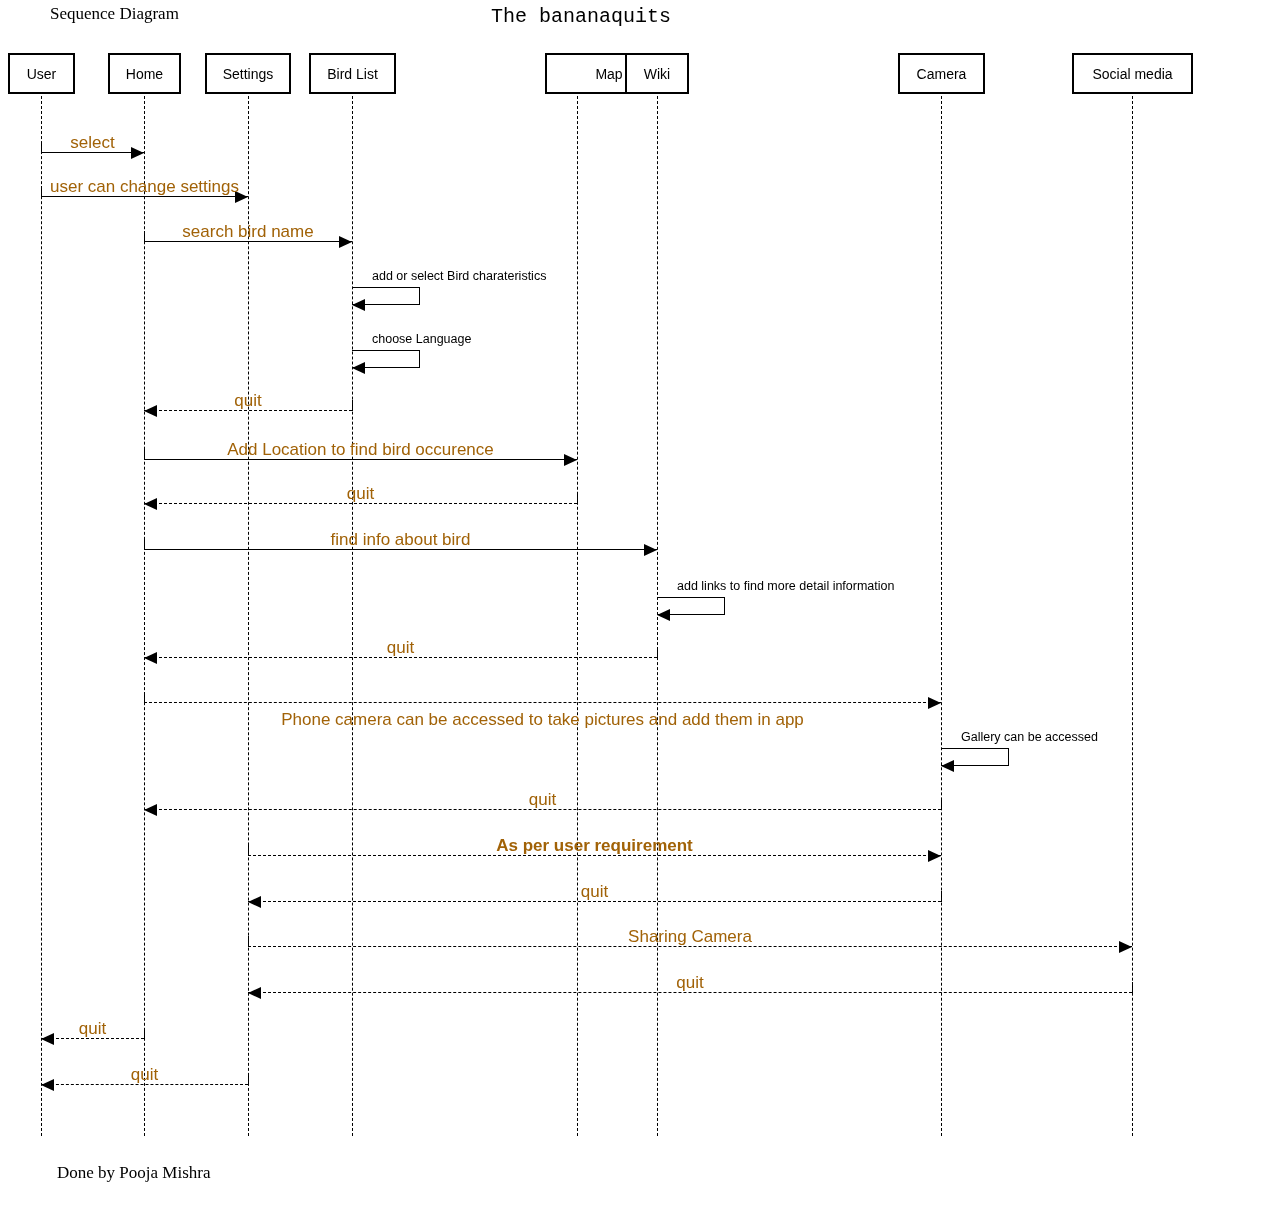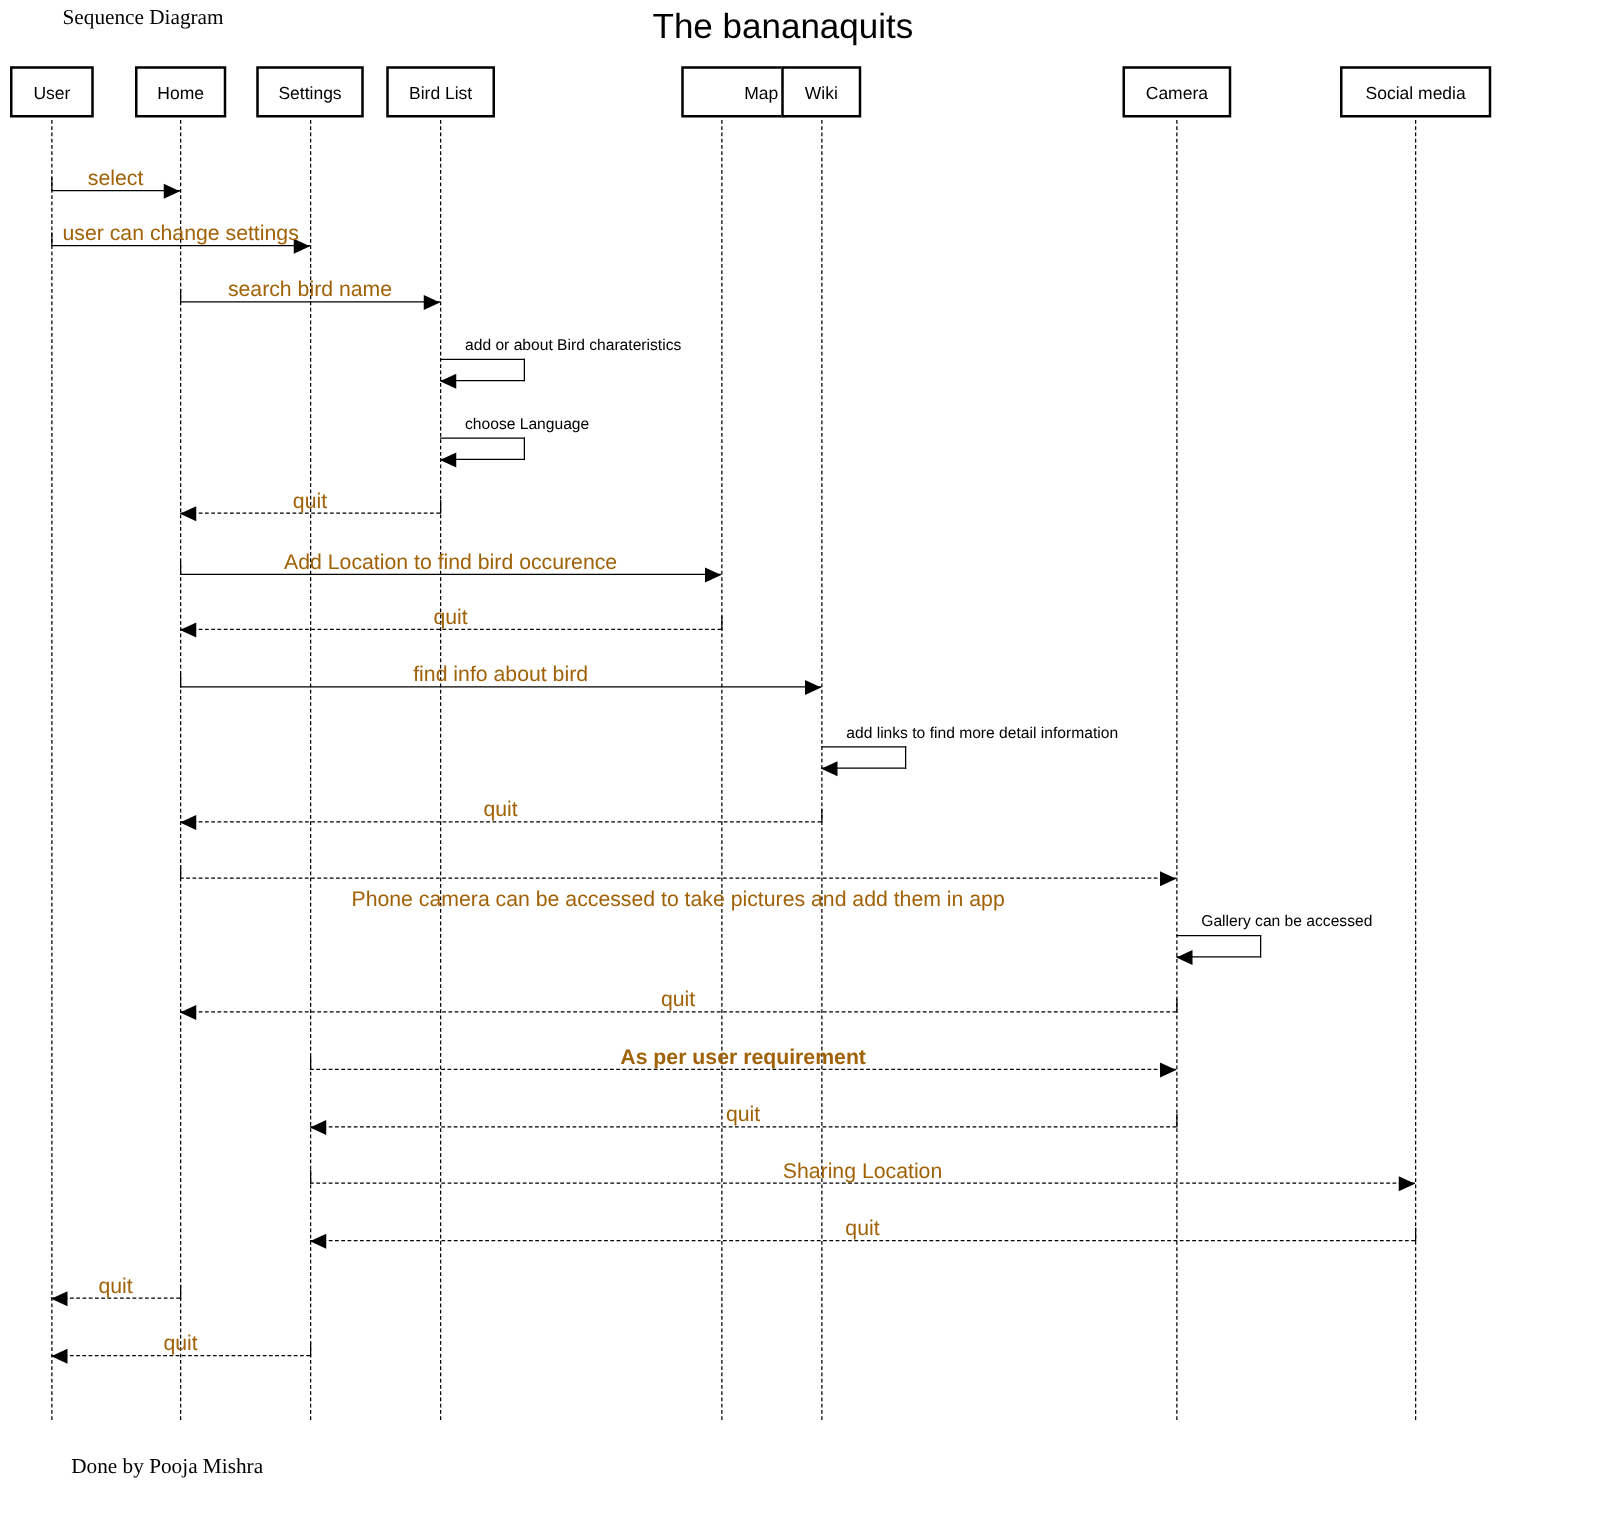--- a/index.html
+++ b/index.html
@@ -22,23 +22,23 @@
   
   .doc-title {
     position: absolute;
     font-family: "Liberation Serif", serif;
     font-size: 17px;
     color: #000;
     white-space: nowrap;
   }
   #diagram-title { left: 50px; top: 4px; }
   #page-heading {
-    left: 522px; top: 5px;
-    font-family: Liberation Sans, sans-serif;
-    font-size: 28px;
+    left: 491px; top: 5px;
+    font-family: Liberation Mono, monospace;
+    font-size: 20px;
   }
   #footer-credit { left: 57px; top: 1163px; }
 
   
   .participant {
     position: absolute;
     box-sizing: border-box;
     border: 2px solid #000;
     background: #ffffff;
     display: flex;
@@ -169,21 +169,21 @@
       <div class="msg" style="left: 41px; top: 196px; width: 207px;"></div>
       <div class="start-tick" style="left: 41px; top: 186px;"></div>
       <div class="arrowhead right" style="left: 235px; top: 191px;"></div>
       <div class="msg-label" style="left: 144.5px; top: 177px;">user can change settings</div>
       <div class="msg" style="left: 144px; top: 241px; width: 208px;"></div>
       <div class="start-tick" style="left: 144px; top: 231px;"></div>
       <div class="arrowhead right" style="left: 339px; top: 236px;"></div>
       <div class="msg-label" style="left: 248px; top: 222px;">search bird name</div>
       <div class="selfmsg" style="left: 352px; top: 287px; width: 68px; height: 18px;"></div>
       <div class="arrowhead left" style="left: 352px; top: 299px;"></div>
-      <div class="selfmsg-label" style="left: 372px; top: 269px;">add or about Bird charateristics</div>
+      <div class="selfmsg-label" style="left: 372px; top: 269px;">add or select Bird charateristics</div>
       <div class="selfmsg" style="left: 352px; top: 350px; width: 68px; height: 18px;"></div>
       <div class="arrowhead left" style="left: 352px; top: 362px;"></div>
       <div class="selfmsg-label" style="left: 372px; top: 332px;">choose Language</div>
       <div class="msg dashed" style="left: 144px; top: 410px; width: 208px;"></div>
       <div class="start-tick" style="left: 352px; top: 400px;"></div>
       <div class="arrowhead left" style="left: 144px; top: 405px;"></div>
       <div class="msg-label" style="left: 248px; top: 391px;">quit</div>
       <div class="msg" style="left: 144px; top: 459px; width: 433px;"></div>
       <div class="start-tick" style="left: 144px; top: 449px;"></div>
       <div class="arrowhead right" style="left: 564px; top: 454px;"></div>
@@ -218,21 +218,21 @@
       <div class="start-tick" style="left: 248px; top: 845px;"></div>
       <div class="arrowhead right" style="left: 928px; top: 850px;"></div>
       <div class="msg-label" style="left: 594.5px; top: 836px; font-weight: bold;">As per user requirement</div>
       <div class="msg dashed" style="left: 248px; top: 901px; width: 693px;"></div>
       <div class="start-tick" style="left: 941px; top: 891px;"></div>
       <div class="arrowhead left" style="left: 248px; top: 896px;"></div>
       <div class="msg-label" style="left: 594.5px; top: 882px;">quit</div>
       <div class="msg dashed" style="left: 248px; top: 946px; width: 884px;"></div>
       <div class="start-tick" style="left: 248px; top: 936px;"></div>
       <div class="arrowhead right" style="left: 1119px; top: 941px;"></div>
-      <div class="msg-label" style="left: 690px; top: 927px;">Sharing Location</div>
+      <div class="msg-label" style="left: 690px; top: 927px;">Sharing Camera</div>
       <div class="msg dashed" style="left: 248px; top: 992px; width: 884px;"></div>
       <div class="start-tick" style="left: 1132px; top: 982px;"></div>
       <div class="arrowhead left" style="left: 248px; top: 987px;"></div>
       <div class="msg-label" style="left: 690px; top: 973px;">quit</div>
       <div class="msg dashed" style="left: 41px; top: 1038px; width: 103px;"></div>
       <div class="start-tick" style="left: 144px; top: 1028px;"></div>
       <div class="arrowhead left" style="left: 41px; top: 1033px;"></div>
       <div class="msg-label" style="left: 92.5px; top: 1019px;">quit</div>
       <div class="msg dashed" style="left: 41px; top: 1084px; width: 207px;"></div>
       <div class="start-tick" style="left: 248px; top: 1074px;"></div>

